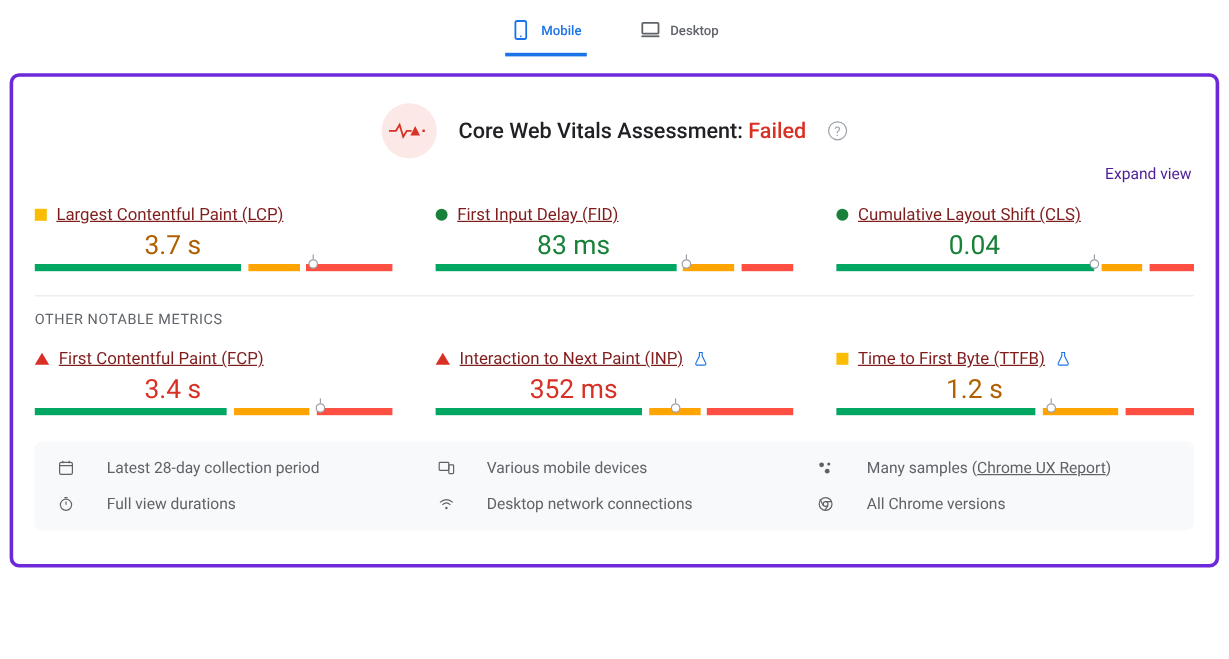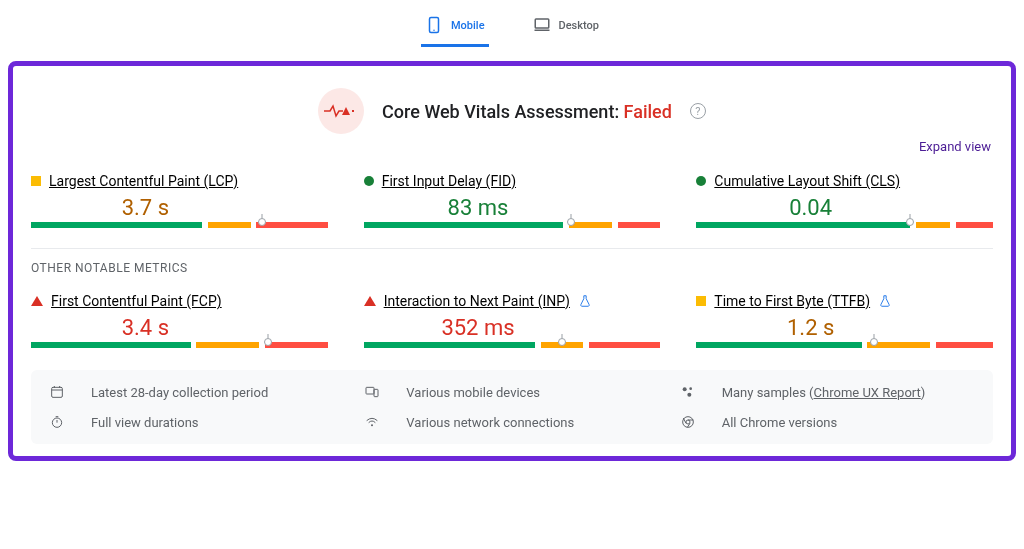--- a/index.html
+++ b/index.html
@@ -5,38 +5,38 @@
     * { margin:0; padding:0; box-sizing:border-box; }
     body { background:#fff; font-family:Roboto,Arial,sans-serif; color:#202124; width:1024px; }
 
     
     .tabs { display:flex; justify-content:center; gap:40px; padding:10px 0 0 0; }
     .tab { display:flex; align-items:center; gap:8px; font-size:11px; font-weight:500; color:#5f6368; padding:6px 4px 10px 4px; border-bottom:3px solid transparent; cursor:pointer; }
     .tab.active { color:#1a73e8; border-bottom-color:#1a73e8; }
     .tab svg { width:18px; height:18px; }
 
     
-    .card { margin:14px 8px 8px 8px; border:5px solid #6d28d9; border-radius:8px; padding:22px 18px 12px 18px; }
+    .card { margin:14px 8px 8px 8px; border:3px solid #6d28d9; border-radius:8px; padding:22px 18px 28px 18px; }
     .assess-row { display:flex; align-items:center; justify-content:center; gap:18px; }
     .pulse-circle { width:46px; height:46px; border-radius:50%; background:#fce8e6; display:flex; align-items:center; justify-content:center; }
     .assess-title { font-size:18px; font-weight:500; }
     .assess-status { color:#d93025; }
     .qmark { width:16px; height:16px; border:1.2px solid #9aa0a6; border-radius:50%; display:inline-flex; align-items:center; justify-content:center; font-size:11px; color:#9aa0a6; cursor:pointer; }
     .expand-row { text-align:right; padding:2px 2px 0 0; }
     .expand-link { font-size:13px; color:#4c1d95; cursor:pointer; }
 
     
     .metrics { display:grid; grid-template-columns:repeat(3,1fr); column-gap:36px; row-gap:10px; margin-top:18px; }
     .metric { }
     .m-head { display:flex; align-items:center; gap:8px; }
     .shape { width:10px; height:10px; display:inline-block; flex:0 0 10px; }
     .shape-square { background:#fbbc04; }
     .shape-circle { background:#188038; border-radius:50%; }
     .shape-triangle { width:0; height:0; border-left:6px solid transparent; border-right:6px solid transparent; border-bottom:10px solid #d93025; }
-    .m-name { font-size:14px; text-decoration:underline; color:#000000; cursor:pointer;text-align:right; }
+    .m-name { font-size:14px; text-decoration:underline; color:#7f1d1d; cursor:pointer;text-align:right; }
     .m-value { text-align:center; font-size:22px; margin:6px 0 2px 0; padding-right:68px; }
     .m-value.v-amber { color:#b06000; }
     .m-value.v-green { color:#188038; }
     .m-value.v-red { color:#d93025; }
     .bar { position:relative; height:6px; width:100%; display:flex; border-radius:3px; overflow:visible; }
     .seg { height:6px; }
     .seg.g { background:#00a661; }
     .seg.a { background:#ffa400; }
     .seg.r { background:#ff4e42; }
     .gap { width:6px; height:6px; background:#fff; }
@@ -243,21 +243,21 @@
           <line x1="10" y1="4" x2="14" y2="4" stroke="#5f6368" stroke-width="1.5"></line>
         </svg>
       <span>Full view durations</span>
     </div>
     <div class="foot-item">
       <svg viewBox="0 0 24 24">
           <path d="M4 10 Q12 3 20 10" fill="none" stroke="#5f6368" stroke-width="1.5"></path>
           <path d="M7 13 Q12 8 17 13" fill="none" stroke="#5f6368" stroke-width="1.5"></path>
           <circle cx="12" cy="17" r="1.5" fill="#5f6368"></circle>
         </svg>
-      <span>Various network connections</span>
+      <span>Desktop network connections</span>
     </div>
     <div class="foot-item">
       <svg viewBox="0 0 24 24">
           <circle cx="12" cy="12" r="8" fill="none" stroke="#5f6368" stroke-width="1.5"></circle>
           <circle cx="12" cy="12" r="3" fill="none" stroke="#5f6368" stroke-width="1.5"></circle>
           <line x1="12" y1="9" x2="20" y2="9" stroke="#5f6368" stroke-width="1.5"></line>
           <line x1="9" y1="14" x2="5" y2="6" stroke="#5f6368" stroke-width="1.5"></line>
           <line x1="15" y1="14" x2="11" y2="20" stroke="#5f6368" stroke-width="1.5"></line>
         </svg>
       <span>All Chrome versions</span>

